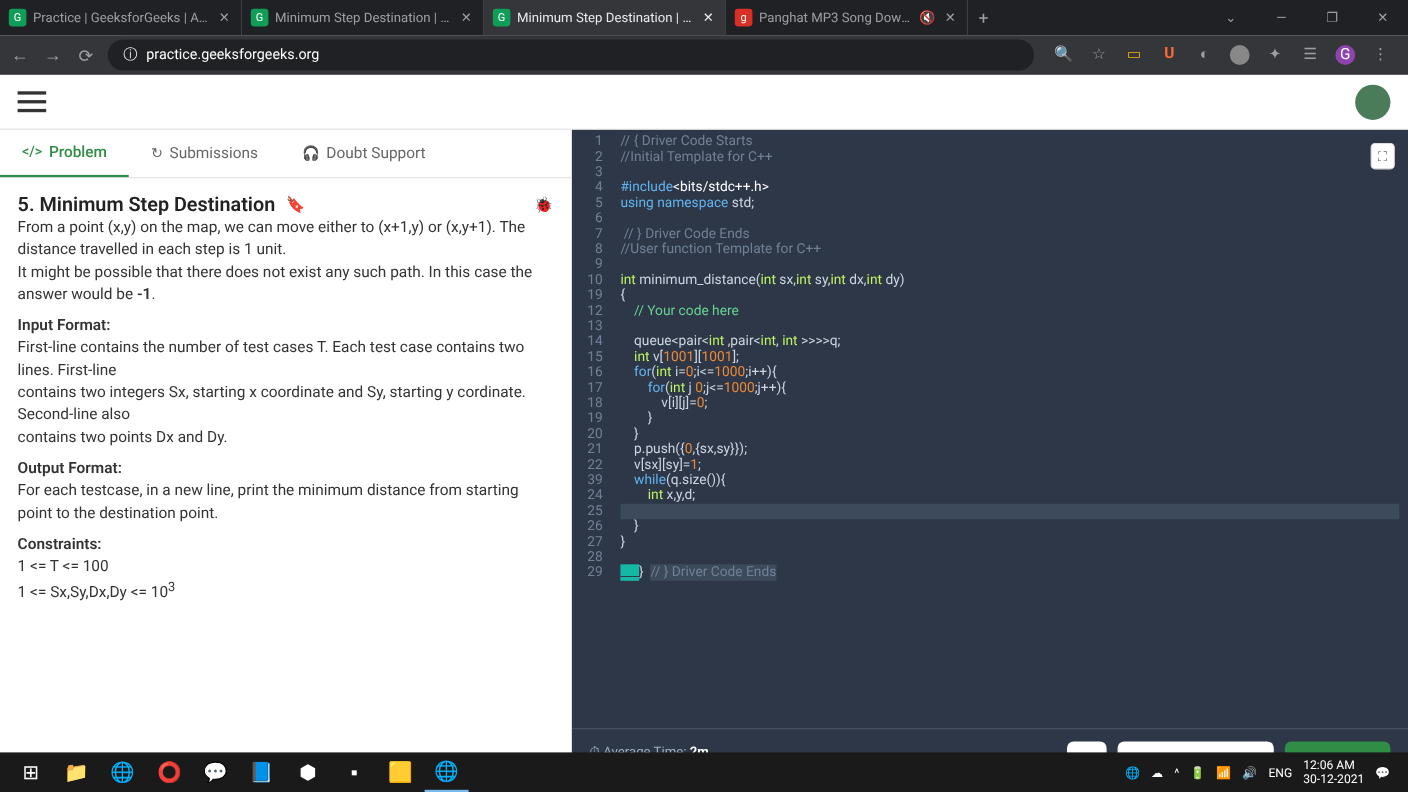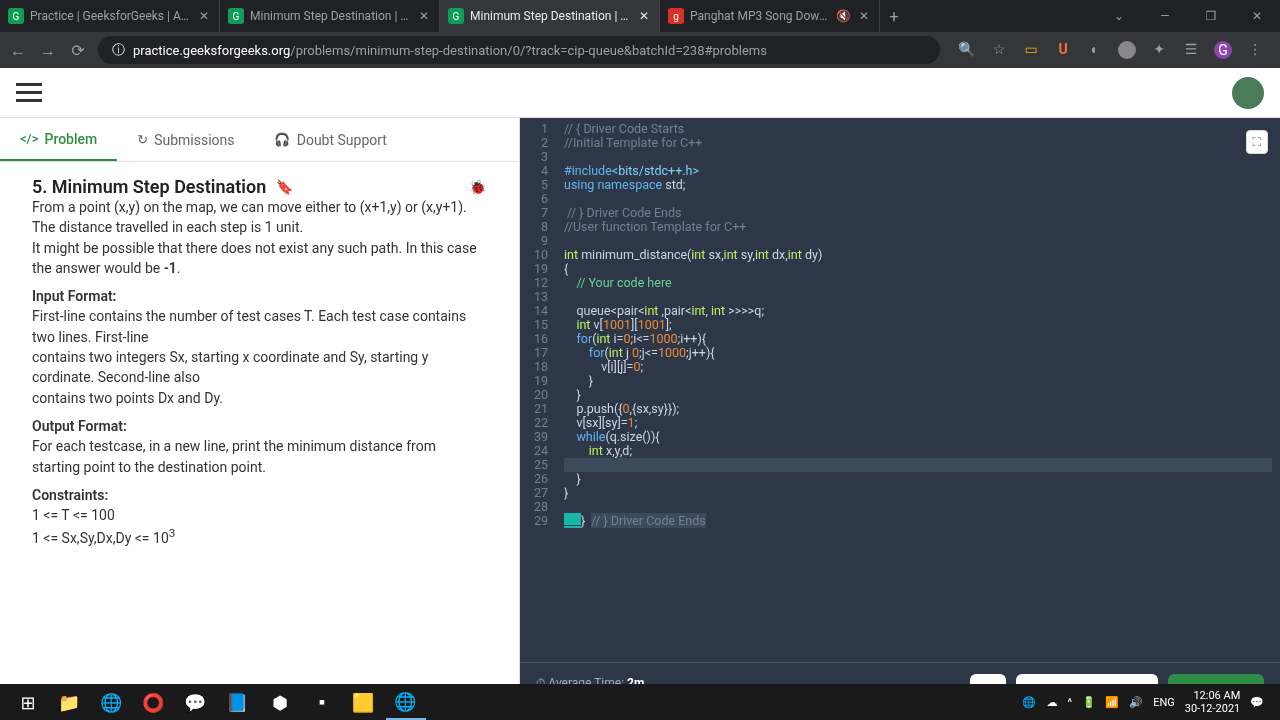--- a/index.html
+++ b/index.html
@@ -27,58 +27,58 @@
 .topbar{height:50px;display:flex;align-items:center;padding:0 16px;border-bottom:1px solid #e0e0e0}
 .hamburger{display:flex;flex-direction:column;gap:5px;cursor:pointer}
 .hamburger span{width:26px;height:3px;background:#333}
 .avatar{margin-left:auto;width:32px;height:32px;border-radius:50%;background:#4a7c59}
 .content{flex:1;display:flex;overflow:hidden}
 .left{width:520px;display:flex;flex-direction:column;border-right:1px solid #ddd}
 .tabs{height:44px;display:flex;border-bottom:1px solid #e0e0e0}
 .ptab{padding:0 20px;display:flex;align-items:center;gap:6px;font-size:14px;color:#666;cursor:pointer}
 .ptab.active{color:#2f8d46;border-bottom:2px solid #2f8d46;font-weight:500}
 .ptab-icon{font-size:13px}
-.problem-body{flex:1;overflow-y:auto;padding:14px 32px;position:relative}
+.problem-body{flex:1;overflow-y:auto;padding:14px 16px;position:relative}
 .problem-body::-webkit-scrollbar{width:8px}
 .problem-body::-webkit-scrollbar-thumb{background:#ccc;border-radius:4px}
 .ptitle-row{display:flex;align-items:center;gap:10px}
 .ptitle{font-size:18px;font-weight:600;color:#222}
 .bookmark{font-size:14px;color:#888}
 .bug{margin-left:auto;font-size:14px;color:#666}
 .meta{margin:6px 0 10px;font-size:13px;color:#666}
 .meta .diff{color:#2f8d46;font-weight:500}
 .desc{font-size:14px;color:#333;line-height:1.45}
 .desc p{margin-bottom:8px}
 .desc b{font-weight:600}
 .right{flex:1;display:flex;flex-direction:column;background:#2d3748}
 .expand{position:absolute;right:12px;top:62px;background:#fff;border:1px solid #ddd;border-radius:4px;padding:4px 6px;font-size:12px;color:#666;z-index:5}
 .editor{flex:1;display:flex;font-family:'Consolas',monospace;font-size:12.5px;overflow:hidden;background:#2d3748}
 .gutter{width:36px;background:#2d3748;color:#718096;text-align:right;padding:4px 8px 4px 0;line-height:14px;user-select:none}
 .code{flex:1;padding:4px 8px;line-height:14px;color:#cbd5e0;white-space:pre}
 .kw{color:#63b3ed}
 .cm{color:#68d391}
 .cm2{color:#718096}
-.str{color:#7dd3fc}
+.str{color:#ffffff}
 .num{color:#ed8936}
 .typ{color:#bef264}
 .hl{background:#3d4a5c}
 .grn{background:#14b8a6;color:#2d3748}
 .editor-footer{height:58px;background:#2d3748;border-top:1px solid #4a5568;display:flex;align-items:center;padding:0 16px;gap:10px}
 .timer{color:#a0aec0;font-size:12px;line-height:1.4}
 .timer b{color:#fff}
 .footer-btns{margin-left:auto;display:flex;gap:10px}
 .btn{height:36px;padding:0 16px;border-radius:6px;font-size:14px;display:flex;align-items:center;gap:8px;cursor:pointer;border:none}
 .btn-icon{width:36px;padding:0;justify-content:center;background:#fff;font-size:16px}
 .btn-compile{background:#fff;color:#333}
 .btn-submit{background:#2f8d46;color:#fff}
 .taskbar{position:absolute;bottom:0;left:0;right:0;height:36px;background:#1a1a1a;display:flex;align-items:center;padding:0 8px;gap:2px}
 .task-icon{width:40px;height:36px;display:flex;align-items:center;justify-content:center;font-size:18px;color:#fff}
 .task-icon.active{border-bottom:2px solid #76b9ed}
 .systray{margin-left:auto;display:flex;align-items:center;gap:10px;color:#fff;font-size:11px;padding-right:8px}
-.clock{text-align:right;line-height:1.2}
+.clock{text-align:left;line-height:1.2}
 </style>
 </head>
 <body>
 
 <div class="titlebar">
   <div id="tabs-container" style="display:flex">
       <div class="tab">
         <div class="favicon ">G</div>
         <div class="tab-title">Practice | GeeksforGeeks | A com</div>
         <div class="tab-close">✕</div>
@@ -109,21 +109,20 @@
   </div>
 </div>
 
 <div class="addrbar">
   <div class="nav-btn">←</div>
   <div class="nav-btn">→</div>
   <div class="nav-btn">⟳</div>
   <div class="url-input">
     <span style="margin-right:8px">ⓘ</span>
     <span class="url-host">practice.geeksforgeeks.org</span>
-      <span class="url-path">/problems/minimum-step-destination/0/?track=cip-queue&amp;batchId=238#problems</span>
   </div>
   <div class="addr-icons">
     <div class="addr-icon">🔍</div>
     <div class="addr-icon">☆</div>
     <div class="addr-icon" style="color:#f4b400">▭</div>
     <div class="addr-icon u">U</div>
     <div class="addr-icon">◐</div>
     <div class="addr-icon" style="background:#888;border-radius:50%"></div>
     <div class="addr-icon">✦</div>
     <div class="addr-icon">☰</div>

